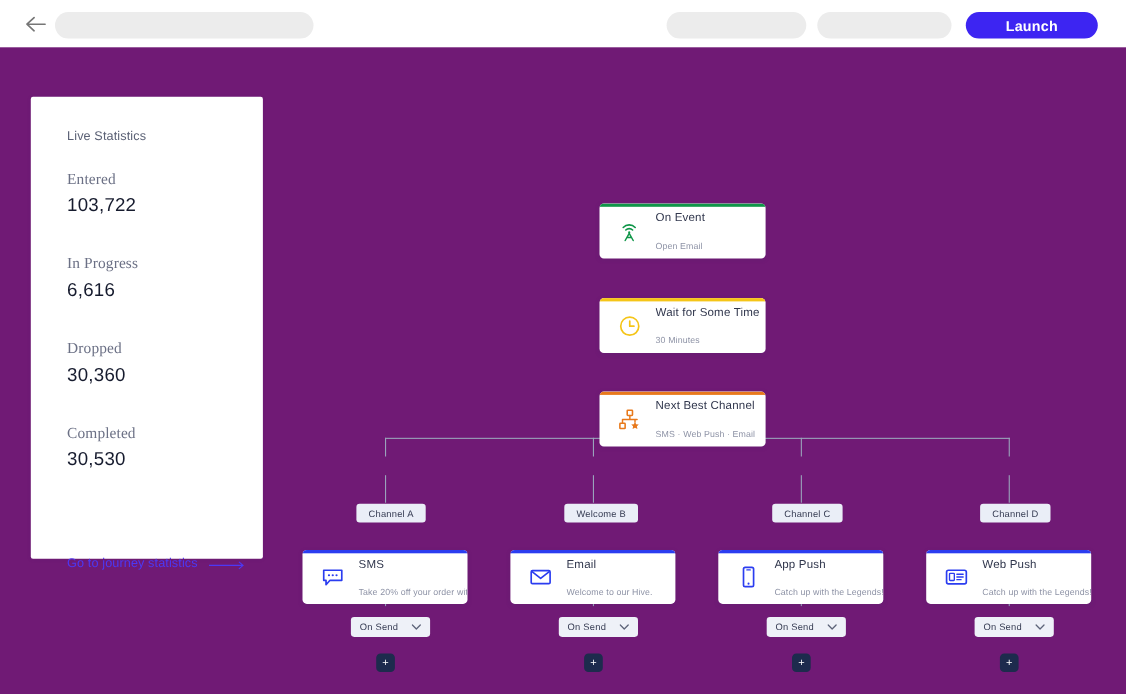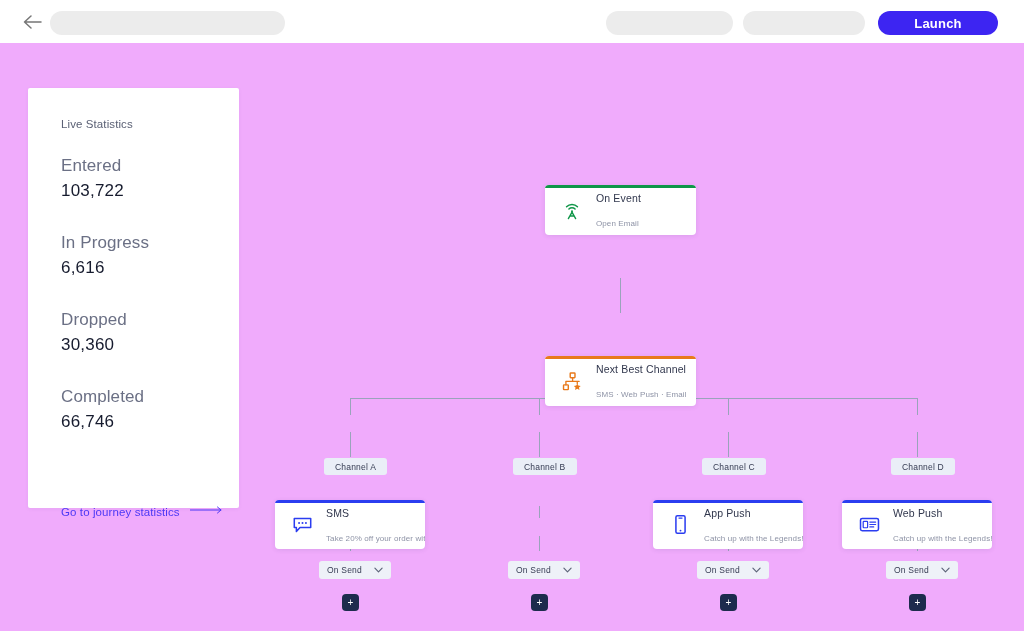--- a/index.html
+++ b/index.html
@@ -59,21 +59,21 @@
     letter-spacing: .2px;
     cursor: pointer;
     font-family: "Liberation Sans", sans-serif;
   }
 
   
   .canvas {
     position: absolute;
     left: 0; top: 43px;
     width: 1024px; height: 588px;
-    background: #f0abfc;
+    background: #701a75;
   }
 
   
   .sidebar {
     position: absolute;
     left: 28px; top: 45px;
     width: 211px; height: 420px;
     background: #ffffff;
     border-radius: 2px;
     box-shadow: 0 1px 4px rgba(30,40,90,.05);
@@ -82,41 +82,42 @@
   .side-title {
     position: absolute;
     left: 33px; top: 30px;
     font-size: 11.5px;
     color: #5b6175;
     letter-spacing: .1px;
   }
 
   .stat { position: absolute; left: 33px; }
   .stat-label {
-    font-size: 17px;
+    font-size: 14px;
     color: #6b7085;
     letter-spacing: .1px;
     margin-bottom: 5px;
+    font-family: Liberation Serif, serif;
   }
   .stat-value {
     font-size: 17px;
     font-weight: normal;
     color: #161b2e;
     letter-spacing: .2px;
   }
   .stat-0 { top: 68px; }
   .stat-1 { top: 145px; }
   .stat-2 { top: 222px; }
   .stat-3 { top: 299px; }
 
   .side-link {
     position: absolute;
     left: 33px; top: 418px;
     display: flex;
-    align-items: flex-start;
+    align-items: flex-end;
     gap: 10px;
     color: #4c38f5;
     font-size: 11.5px;
     text-decoration: none;
     cursor: pointer;
     letter-spacing: .1px;
   }
 
   
   .node {
@@ -251,21 +252,21 @@
       <div class="stat stat-1">
         <div class="stat-label">In Progress</div>
         <div class="stat-value">6,616</div>
       </div>
       <div class="stat stat-2">
         <div class="stat-label">Dropped</div>
         <div class="stat-value">30,360</div>
       </div>
       <div class="stat stat-3">
         <div class="stat-label">Completed</div>
-        <div class="stat-value">66,746</div>
+        <div class="stat-value">30,530</div>
       </div>
 
       <a class="side-link">
         <span>Go to journey statistics</span>
         <svg width="34" height="8" viewBox="0 0 34 8">
           <path d="M0 4 H31 M27.5 1 L31 4 L27.5 7" fill="none" stroke="#4c38f5" stroke-width="1" stroke-linecap="round" stroke-linejoin="round"></path>
         </svg>
       </a>
     </div>
 
@@ -304,58 +305,84 @@
           <circle cx="11" cy="12.4" r="1.1" fill="#0f9648"></circle>
           <path d="M11 13.4 L7 20.5 M11 13.4 L15 20.5 M8.6 17.6 H13.4" fill="none" stroke="#0f9648" stroke-width="1.5" stroke-linecap="round"></path>
         </svg>
       </div>
       <div class="node-text">
         <div class="node-title">On Event</div>
         <div class="node-sub">Open Email</div>
       </div>
     </div>
 
+    <div class="node n-wait">
+      <div class="node-accent" style="background:#f5c518;"></div>
+      <div class="node-ico">
+        <svg width="21" height="21" viewBox="0 0 22 22">
+          <circle cx="11" cy="11" r="8.6" fill="none" stroke="#f5c518" stroke-width="1.6"></circle>
+          <path d="M11 6.2 V11 H15" fill="none" stroke="#f5c518" stroke-width="1.6" stroke-linecap="round" stroke-linejoin="round"></path>
+        </svg>
+      </div>
+      <div class="node-text">
+        <div class="node-title">Wait for Some Time</div>
+        <div class="node-sub">30 Minutes</div>
+      </div>
+    </div>
 
     <div class="node n-channel">
       <div class="node-accent" style="background:#e8791b;"></div>
       <div class="node-ico">
         <svg width="21" height="21" viewBox="0 0 22 22">
           <rect x="8.6" y="2" width="5" height="5" fill="none" stroke="#e8791b" stroke-width="1.5" rx="0.6"></rect>
           <rect x="1.6" y="14.5" width="5" height="5" fill="none" stroke="#e8791b" stroke-width="1.5" rx="0.6"></rect>
           <path d="M11.1 7 V10.8 M4.1 10.8 H18 M4.1 10.8 V14.5 M16 10.8 V13.2" fill="none" stroke="#e8791b" stroke-width="1.4" stroke-linecap="round"></path>
           <path d="M16 13 L17.1 15.3 L19.6 15.6 L17.8 17.4 L18.3 19.9 L16 18.7 L13.7 19.9 L14.2 17.4 L12.4 15.6 L14.9 15.3 Z" fill="#e8791b"></path>
         </svg>
       </div>
       <div class="node-text">
         <div class="node-title">Next Best Channel</div>
         <div class="node-sub">SMS · Web Push · Email</div>
       </div>
     </div>
 
     <div class="chan-pill" style="left:324px;">Channel A</div>
-    <div class="chan-pill" style="left:513px;">Channel B</div>
+    <div class="chan-pill" style="left:513px;">Welcome B</div>
     <div class="chan-pill" style="left:702px;">Channel C</div>
     <div class="chan-pill" style="left:891px;">Channel D</div>
 
     <div class="node n-leaf leaf-a">
       <div class="node-accent" style="background:#2b3df0;"></div>
       <div class="node-ico">
         <svg width="21" height="21" viewBox="0 0 22 22">
           <path d="M2.4 4.6 H19.6 V14.2 H8.4 L4.6 18.4 V14.2 H2.4 Z" fill="none" stroke="#2b3df0" stroke-width="1.6" stroke-linejoin="round"></path>
           <circle cx="7.4" cy="9.4" r="1.05" fill="#2b3df0"></circle>
           <circle cx="11" cy="9.4" r="1.05" fill="#2b3df0"></circle>
           <circle cx="14.6" cy="9.4" r="1.05" fill="#2b3df0"></circle>
         </svg>
       </div>
       <div class="node-text">
         <div class="node-title">SMS</div>
         <div class="node-sub">Take 20% off your order with code ...</div>
       </div>
     </div>
 
+    <div class="node n-leaf leaf-b">
+      <div class="node-accent" style="background:#2b3df0;"></div>
+      <div class="node-ico">
+        <svg width="21" height="21" viewBox="0 0 22 22">
+          <rect x="2" y="5" width="18" height="12.4" rx="1.2" fill="none" stroke="#2b3df0" stroke-width="1.6"></rect>
+          <path d="M2.8 6 L11 12.4 L19.2 6" fill="none" stroke="#2b3df0" stroke-width="1.6" stroke-linecap="round" stroke-linejoin="round"></path>
+        </svg>
+      </div>
+      <div class="node-text">
+        <div class="node-title">Email</div>
+        <div class="node-sub">Welcome to our Hive.</div>
+      </div>
+    </div>
 
     <div class="node n-leaf leaf-c">
       <div class="node-accent" style="background:#2b3df0;"></div>
       <div class="node-ico">
         <svg width="21" height="21" viewBox="0 0 22 22">
           <rect x="6.2" y="1.8" width="9.6" height="18.4" rx="1.6" fill="none" stroke="#2b3df0" stroke-width="1.6"></rect>
           <path d="M9.4 4.3 H12.6" fill="none" stroke="#2b3df0" stroke-width="1.3" stroke-linecap="round"></path>
           <circle cx="11" cy="17.4" r="1" fill="#2b3df0"></circle>
         </svg>
       </div>

